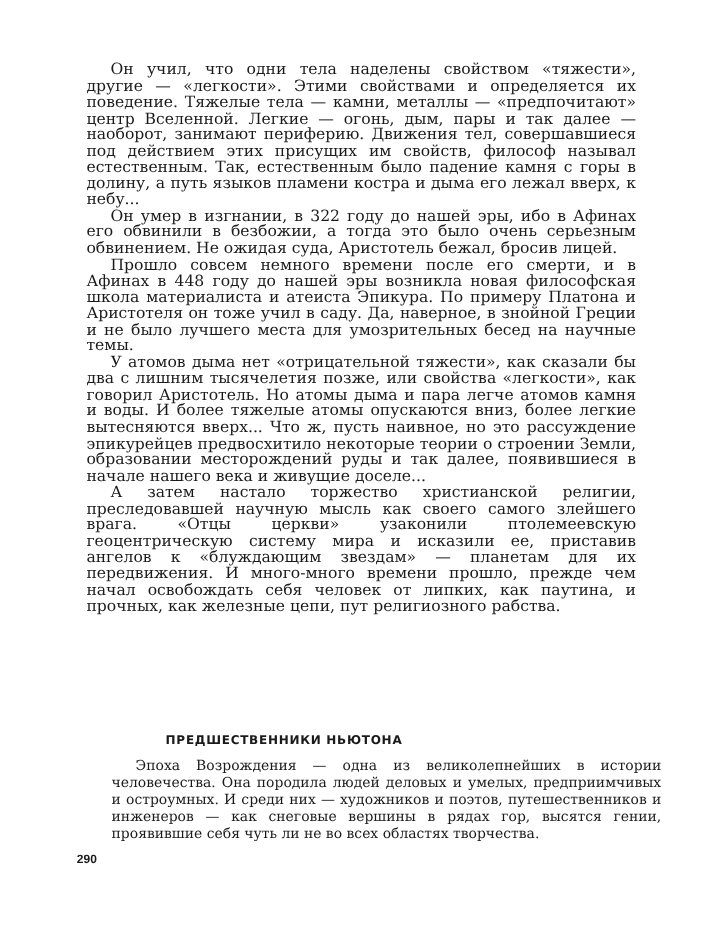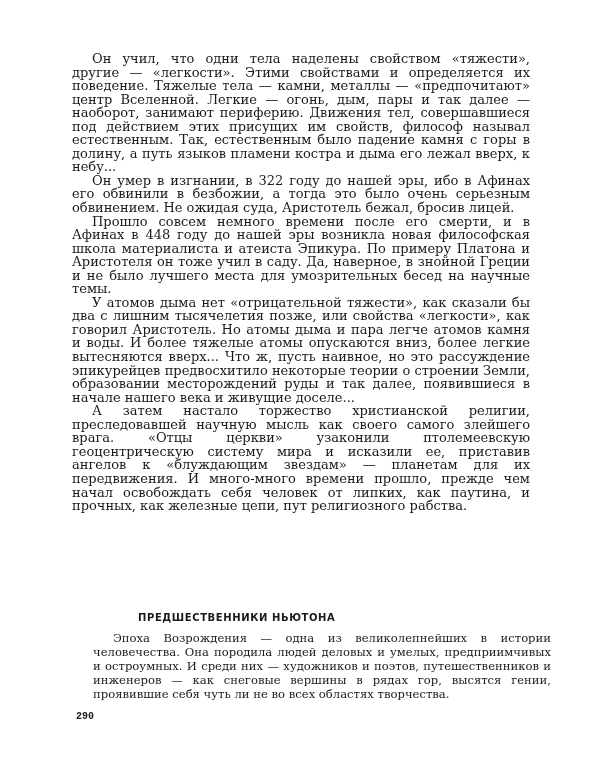--- a/index.html
+++ b/index.html
@@ -18,22 +18,22 @@
   }
   .page2 {
     position: absolute; left: 72px; top: 632px; width: 458px;
     font-family: "DejaVu Serif", "Liberation Serif", serif;
     font-size: 11.6px; line-height: 13.9px; color: #1a1a1a;
     text-align: justify;
     margin-left: 21px;
   }
   .page2 p { margin: 0; text-indent: 20px; }
   .pagenum {
-    position: absolute; left: 76px; top: 711px;
-    font-family: Liberation Mono, monospace;
+    position: absolute; left: 64px; top: 711px;
+    font-family: Liberation Sans, sans-serif;
     font-weight: bold; font-size: 10px; color: #1a1a1a;
   }
 </style>
 </head>
 <body>
 
 <div class="page">
   <p>Он учил, что одни тела наделены свойством «тяжести», другие — «легкости». Этими свойствами и определяется их поведение. Тяжелые тела — камни, металлы — «предпочитают» центр Вселенной. Легкие — огонь, дым, пары и так далее — наоборот, занимают периферию. Движения тел, совершавшиеся под действием этих присущих им свойств, философ называл естественным. Так, естественным было падение камня с горы в долину, а путь языков пламени костра и дыма его лежал вверх, к небу...</p>
   <p>Он умер в изгнании, в 322 году до нашей эры, ибо в Афинах его обвинили в безбожии, а тогда это было очень серьезным обвинением. Не ожидая суда, Аристотель бежал, бросив лицей.</p>
   <p>Прошло совсем немного времени после его смерти, и в Афинах в 448 году до нашей эры возникла новая философская школа материалиста и атеиста Эпикура. По примеру Платона и Аристотеля он тоже учил в саду. Да, наверное, в знойной Греции и не было лучшего места для умозрительных бесед на научные темы.</p>

